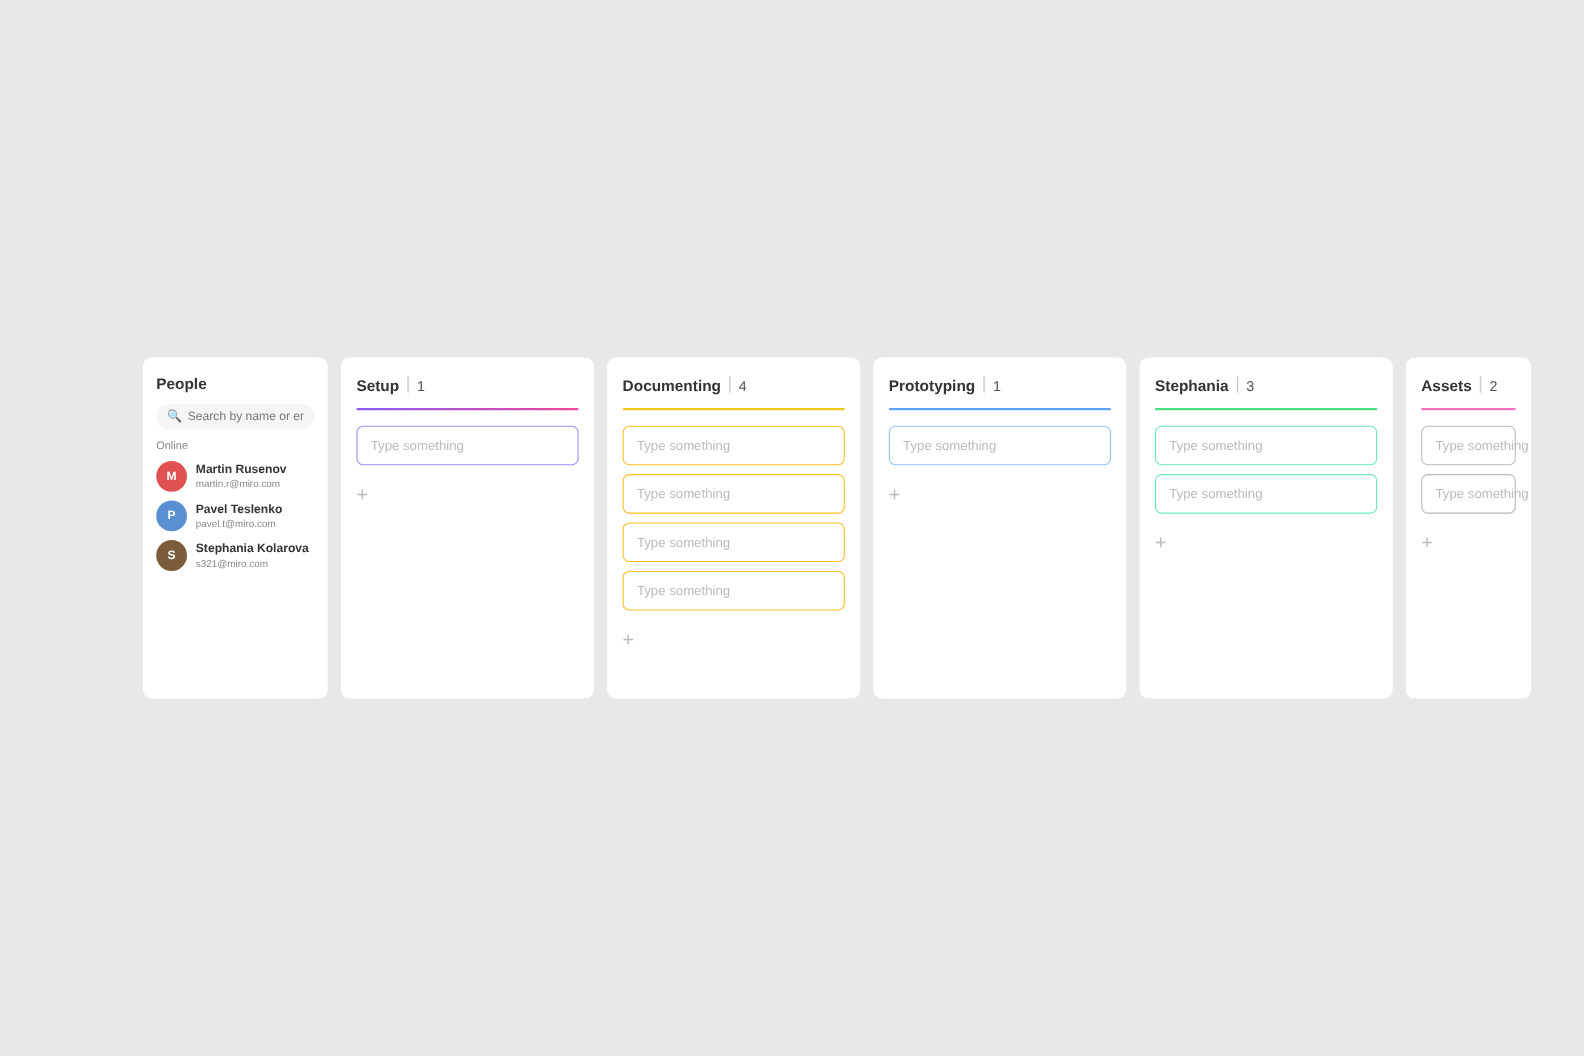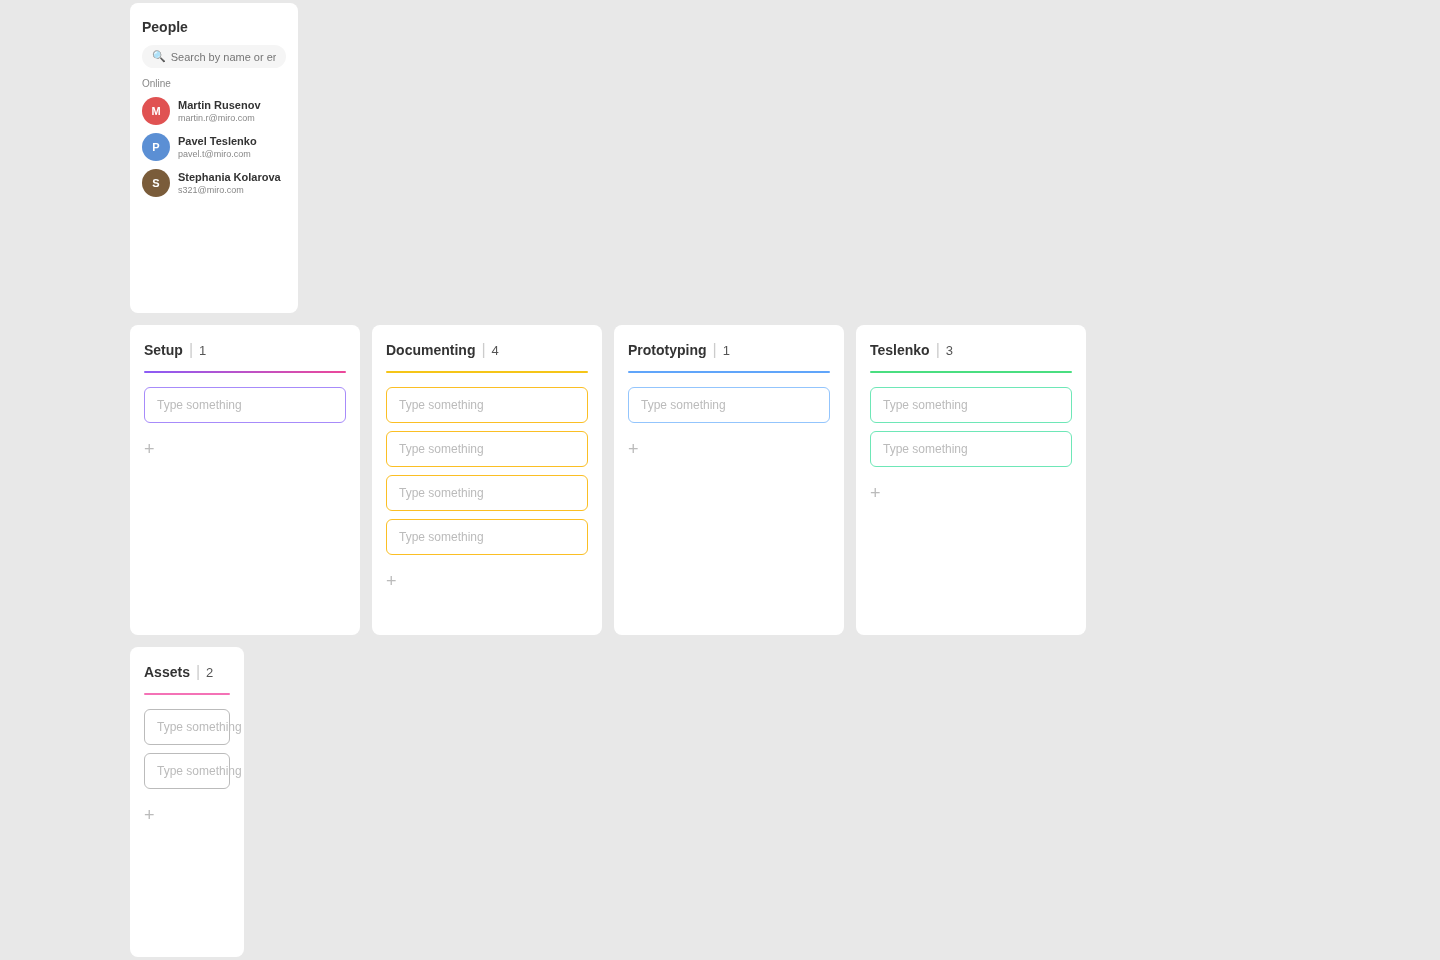--- a/index.html
+++ b/index.html
@@ -11,21 +11,20 @@
       height: 960px;
       overflow: hidden;
       display: flex;
       align-items: center;
       justify-content: flex-start;
       padding: 0 0 0 130px;
     }
 
     .board-container {
       display: flex;
-      flex-direction: column;
       gap: 12px;
       align-items: flex-start;
       padding-top: 0;
     }
 
     
     .people-panel {
       background: #fff;
       border-radius: 8px;
       width: 168px;
@@ -283,21 +282,21 @@
         <span class="column-count">1</span>
       </div>
       <div class="column-line line-blue"></div>
 
       <div class="card-item border-blue">Type something</div>
 
       <button class="add-btn">+</button>
     </div>
       <div class="column-card">
       <div class="column-header">
-        <span class="column-title">Teslenko</span>
+        <span class="column-title">Stephania</span>
         <span class="column-divider">|</span>
         <span class="column-count">3</span>
       </div>
       <div class="column-line line-green"></div>
 
       <div class="card-item border-green">Type something</div>
 
       <div class="card-item border-green">Type something</div>
 
 

